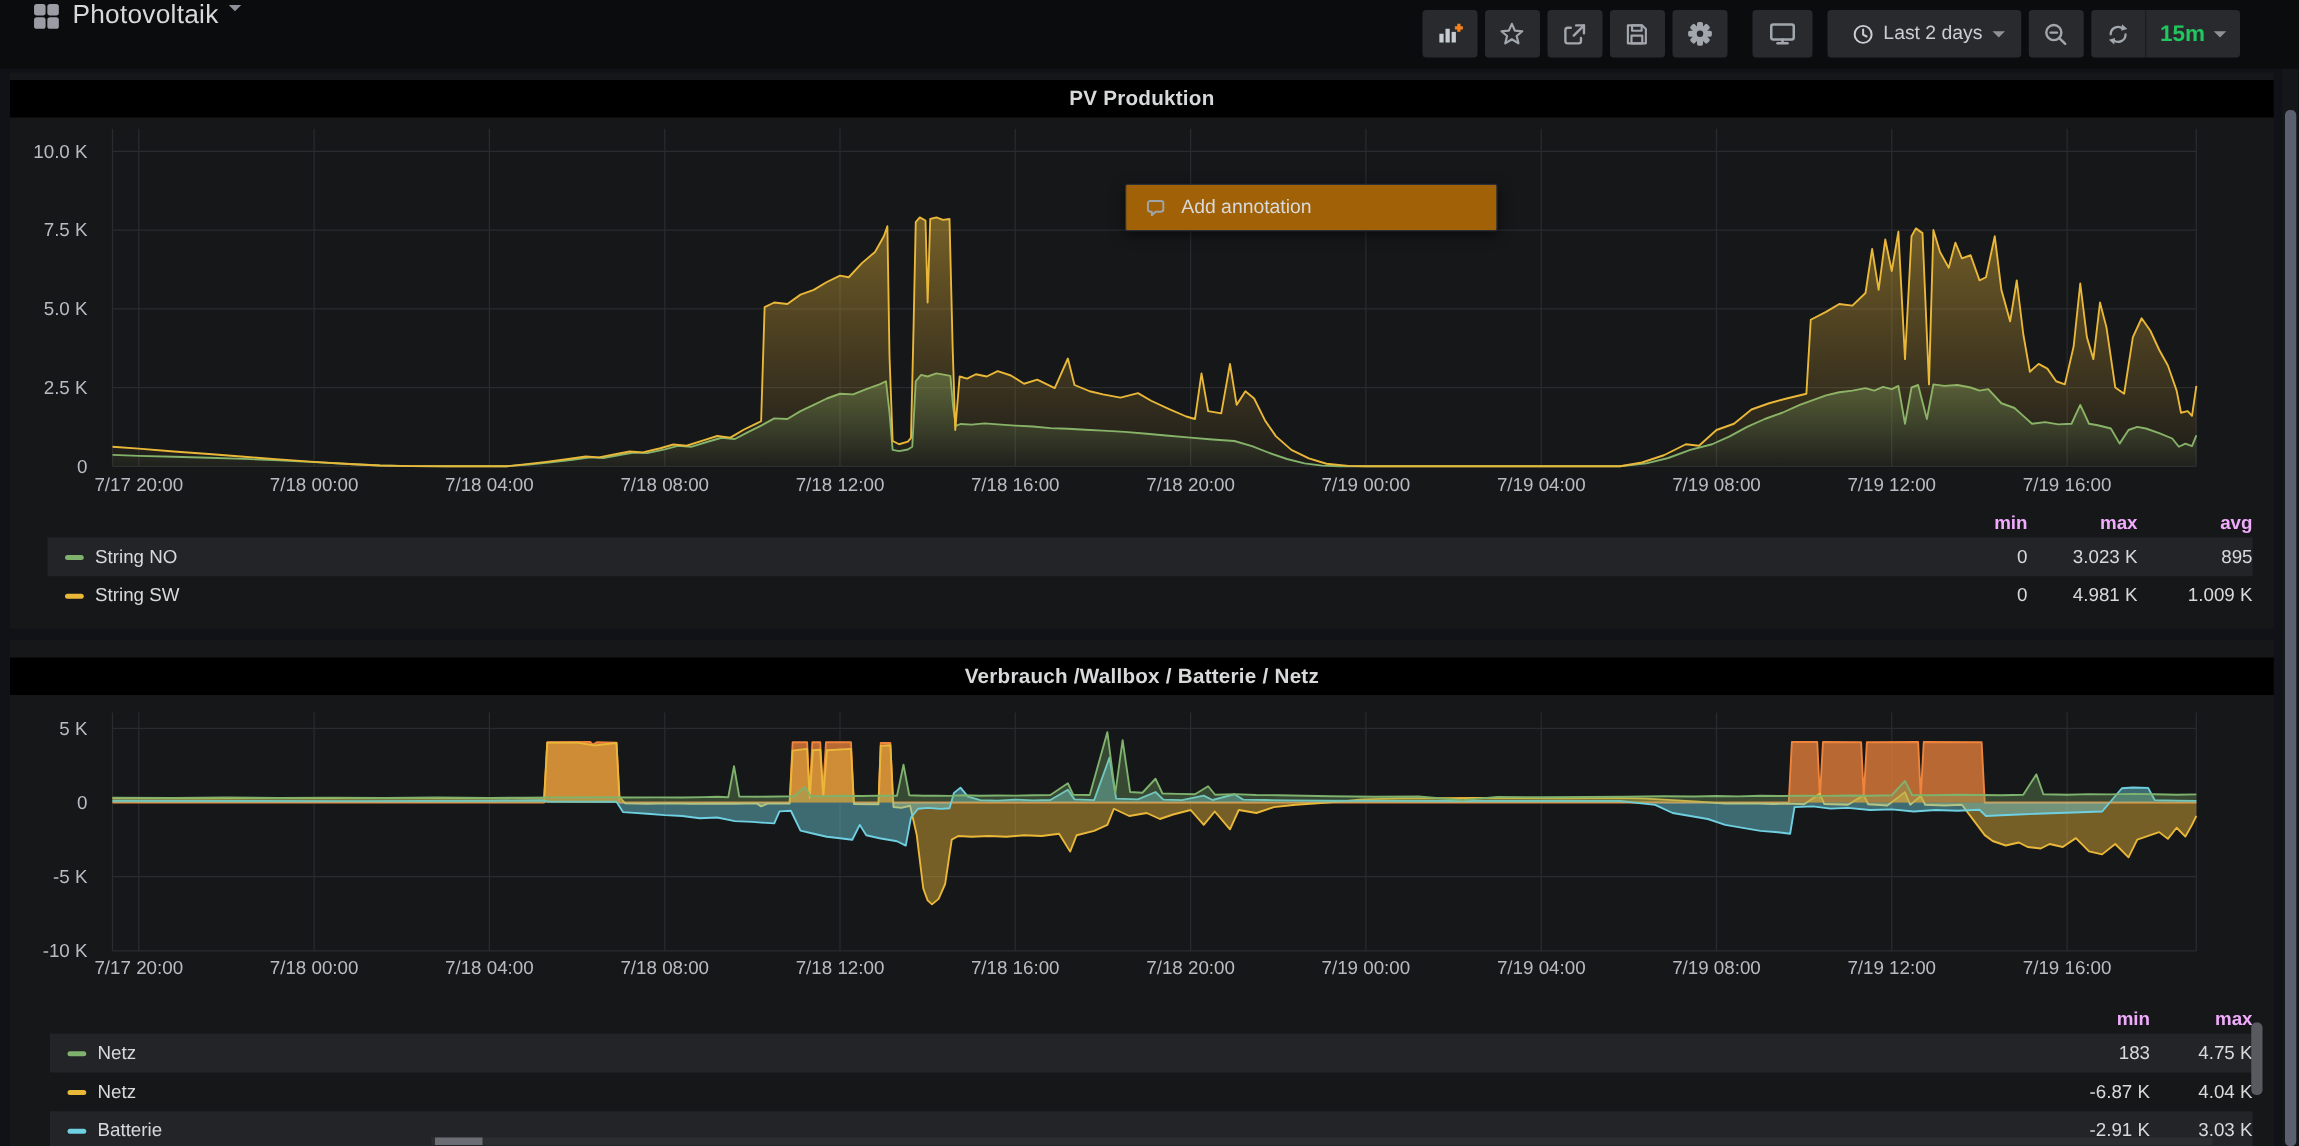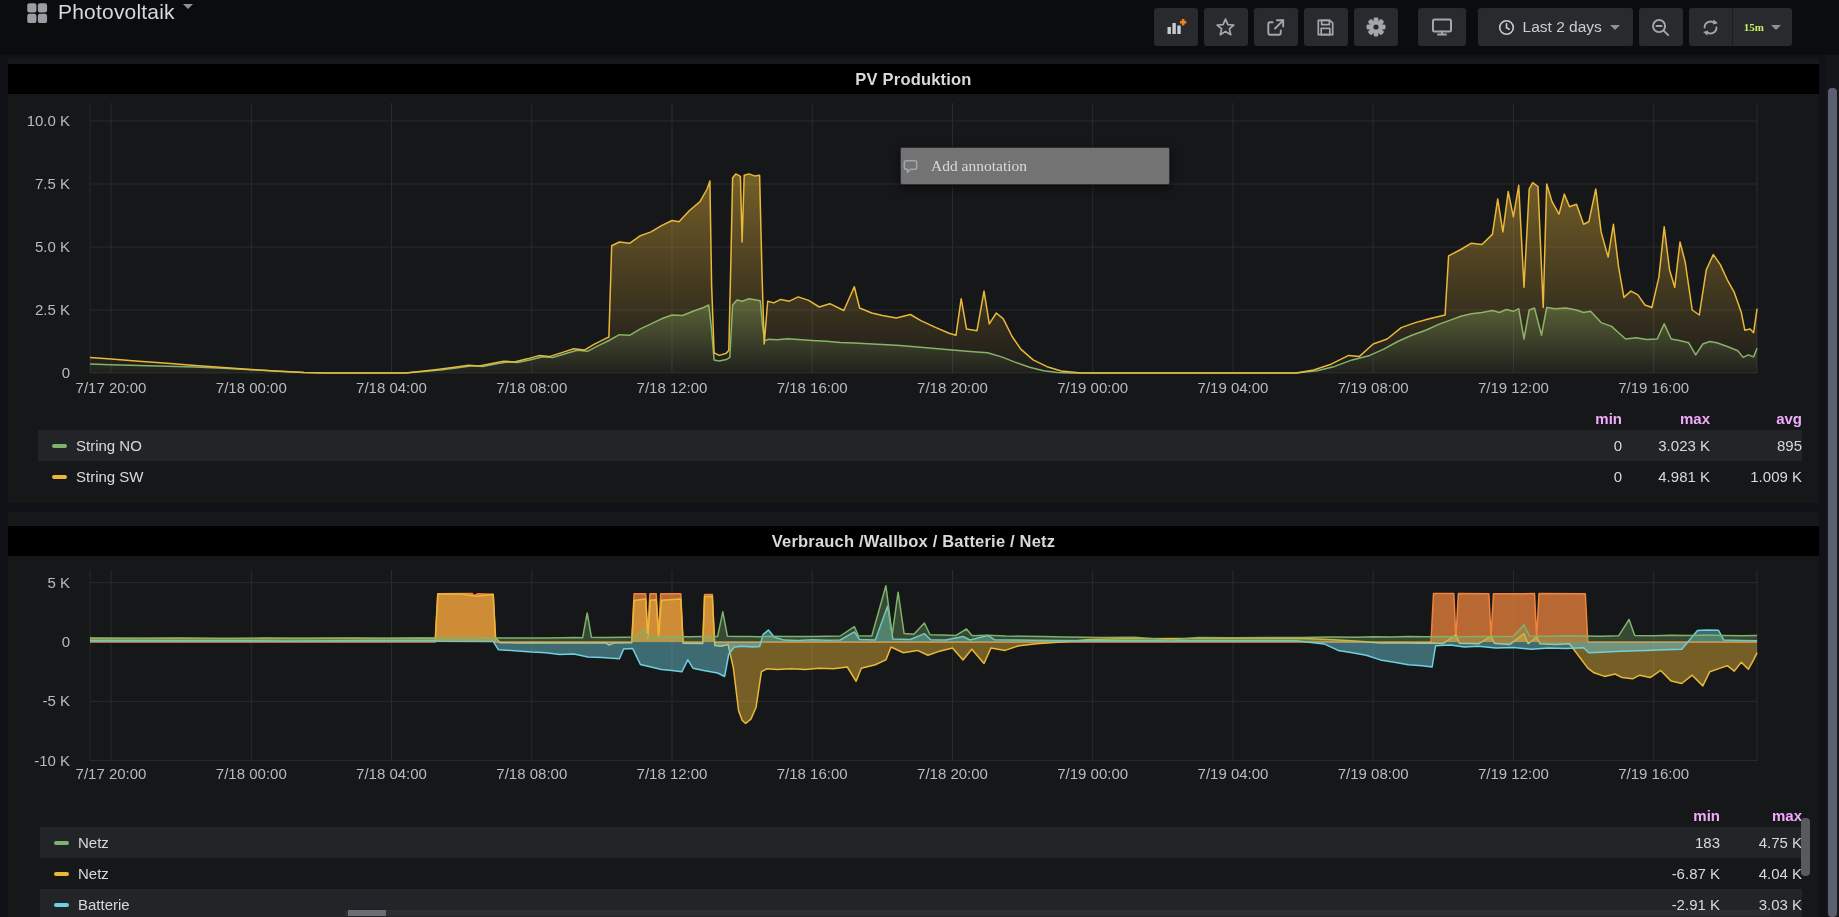--- a/index.html
+++ b/index.html
@@ -12,21 +12,21 @@
   .caret{width:0;height:0;border-left:5px solid transparent;border-right:5px solid transparent;border-top:5px solid #8e9298;display:inline-block;}
   .nav-right{position:absolute;right:47px;top:8px;height:38px;display:flex;align-items:center;}
   .tool-btn{height:38px;min-width:44px;background:#282a2e;border-radius:3px;display:flex;align-items:center;justify-content:center;margin-left:6px;cursor:pointer;}
   .tool-btn svg{display:block;}
   .gap-l{margin-left:20px;}
   .timepicker{padding:0 13px;gap:8px;display:flex;align-items:center;}
   .tp-label{color:#c9ced4;font-size:15.5px;font-weight:500;}
   .refresh-box{display:flex;align-items:center;padding:0;}
   .refresh-seg{padding:0 11px;height:38px;display:flex;align-items:center;gap:7px;}
   .refresh-seg+ .refresh-seg{border-left:1px solid #1c1d20;}
-  .interval-label{color:#bef264;font-size:11px;font-weight:600;font-family:Liberation Serif, serif;}
+  .interval-label{color:#22c55e;font-size:18px;font-weight:600;}
 
   
   .panel{position:absolute;left:8px;width:1811px;background:#161719;}
   .panel-header{position:absolute;left:0;width:100%;height:30px;background:#000000;display:flex;align-items:center;justify-content:center;}
   .panel-title{color:#d8d9da;font-size:16.5px;font-weight:700;letter-spacing:.2px;}
 
   svg.chart{position:absolute;left:0;}
   svg .grid{stroke:#2a2b2f;stroke-width:1;}
   svg .border{stroke:#2a2b2f;stroke-width:1;}
   svg text.tick{font-family:"Liberation Sans",sans-serif;font-size:15px;fill:#b7bcc2;}
@@ -36,21 +36,21 @@
   .legend-header{display:flex;align-items:center;height:24px;padding-left:14px;}
   .legend-row{display:flex;align-items:center;height:31px;padding-left:14px;}
   .legend-row.hl{background:#222428;}
   .l-spacer{flex:1;}
   .l-cell{text-align:right;color:#d8d9da;font-size:15px;}
   .l-colhead{text-align:right;color:#f0abfc;font-size:15px;font-weight:700;}
   .swatch{width:15px;height:4px;border-radius:2px;display:inline-block;margin-right:9px;flex:0 0 auto;}
   .l-label{color:#d8d9da;font-size:15px;cursor:pointer;}
 
   
-  .ctx-menu{position:absolute;left:900px;top:147px;width:268px;height:36px;background:#737373;border:1px solid #2c2f35;border-radius:2px;box-shadow:0 3px 10px rgba(0,0,0,.55);display:flex;align-items:center;padding:0 0;gap:11px;z-index:30;cursor:pointer;font-family:Liberation Serif, serif;}
+  .ctx-menu{position:absolute;left:900px;top:147px;width:268px;height:36px;background:#a16207;border:1px solid #2c2f35;border-radius:2px;box-shadow:0 3px 10px rgba(0,0,0,.55);display:flex;align-items:center;padding:0 14px;gap:11px;z-index:30;cursor:pointer;}
   .ctx-label{color:#d8d9da;font-size:15.5px;}
 
   
   .vscroll-track{position:absolute;right:0;top:55px;width:13px;height:862px;background:#141619;}
   .vscroll-thumb{position:absolute;left:1828px;top:88px;width:9px;height:829px;background:#5b6070;border-radius:4px;}
   .legend-scroll-thumb{position:absolute;left:1801px;top:818px;width:9px;height:58px;background:#585a60;border-radius:4px;}
   .hscroll-track{position:absolute;left:345px;top:910px;width:1425px;height:6px;background:#2c2d31;}
   .hscroll-thumb{position:absolute;left:348px;top:910px;width:38px;height:6px;background:#6a6d74;}
 </style>
 </head>

